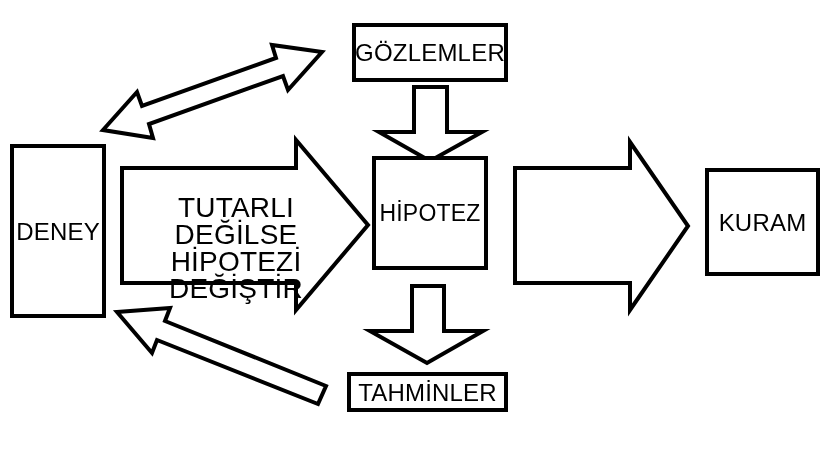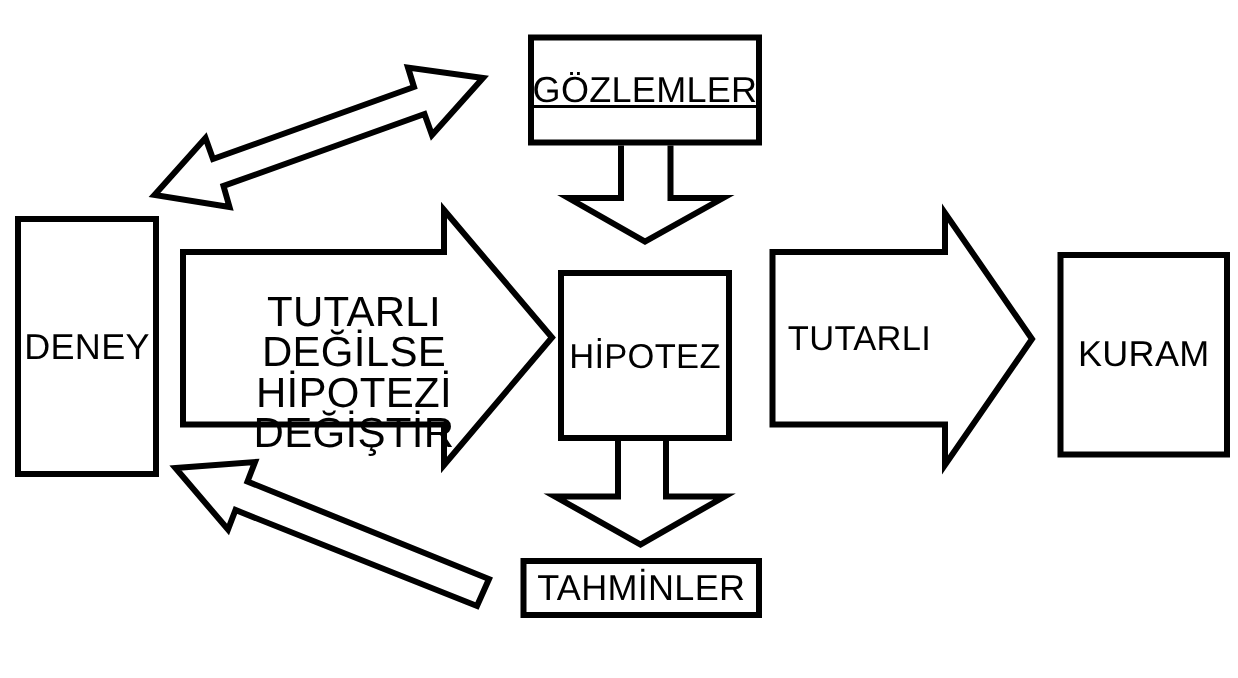--- a/index.html
+++ b/index.html
@@ -8,23 +8,23 @@
     font-family:"Liberation Sans",sans-serif;color:#000;
   }
   .stage svg{position:absolute;left:0;top:0;}
   .shape{fill:#ffffff;stroke:#000000;stroke-width:4;stroke-linejoin:miter;}
   .box{
     position:absolute;box-sizing:border-box;border:4px solid #000;background:#fff;
     display:flex;flex-direction:column;align-items:center;justify-content:center;
     text-align:center;font-size:24px;line-height:29px;color:#000;letter-spacing:0.2px;
   }
   .box.deney{left:10px;top:144px;width:96px;height:174px;}
-  .box.gozlemler{left:352px;top:23px;width:156px;height:74px;text-decoration:underline;}
-  .box.hipotez{left:372px;top:180px;width:116px;height:114px;font-size:23px;}
-  .box.kuram{left:705px;top:168px;width:115px;height:137px;}
+  .box.gozlemler{left:352px;top:23px;width:156px;height:59px;}
+  .box.hipotez{left:372px;top:156px;width:116px;height:114px;font-size:23px;}
+  .box.kuram{left:705px;top:168px;width:115px;height:108px;}
   .box.tahminler{left:347px;top:372px;width:161px;height:40px;}
   .edge-label{
     position:absolute;text-align:center;color:#000;letter-spacing:0.2px;
   }
   .edge-label.notconsistent{left:122px;top:194px;width:228px;font-size:28px;line-height:27px;}
   .edge-label.consistent{left:515px;top:212px;width:116px;font-size:23px;line-height:27px;}
 </style>
 </head>
 <body>
 
@@ -63,15 +63,14 @@
 
   <div class="box tahminler">
     <span>TAHMİNLER</span>
   </div>
 
   <div class="edge-label notconsistent">
     <div>TUTARLI DEĞİLSE</div>
     <div>HİPOTEZİ DEĞİŞTİR</div>
   </div>
 
-  <div class="edge-label consistent">TUTARLI</div>
 
 </div>
 
 </body></html>

